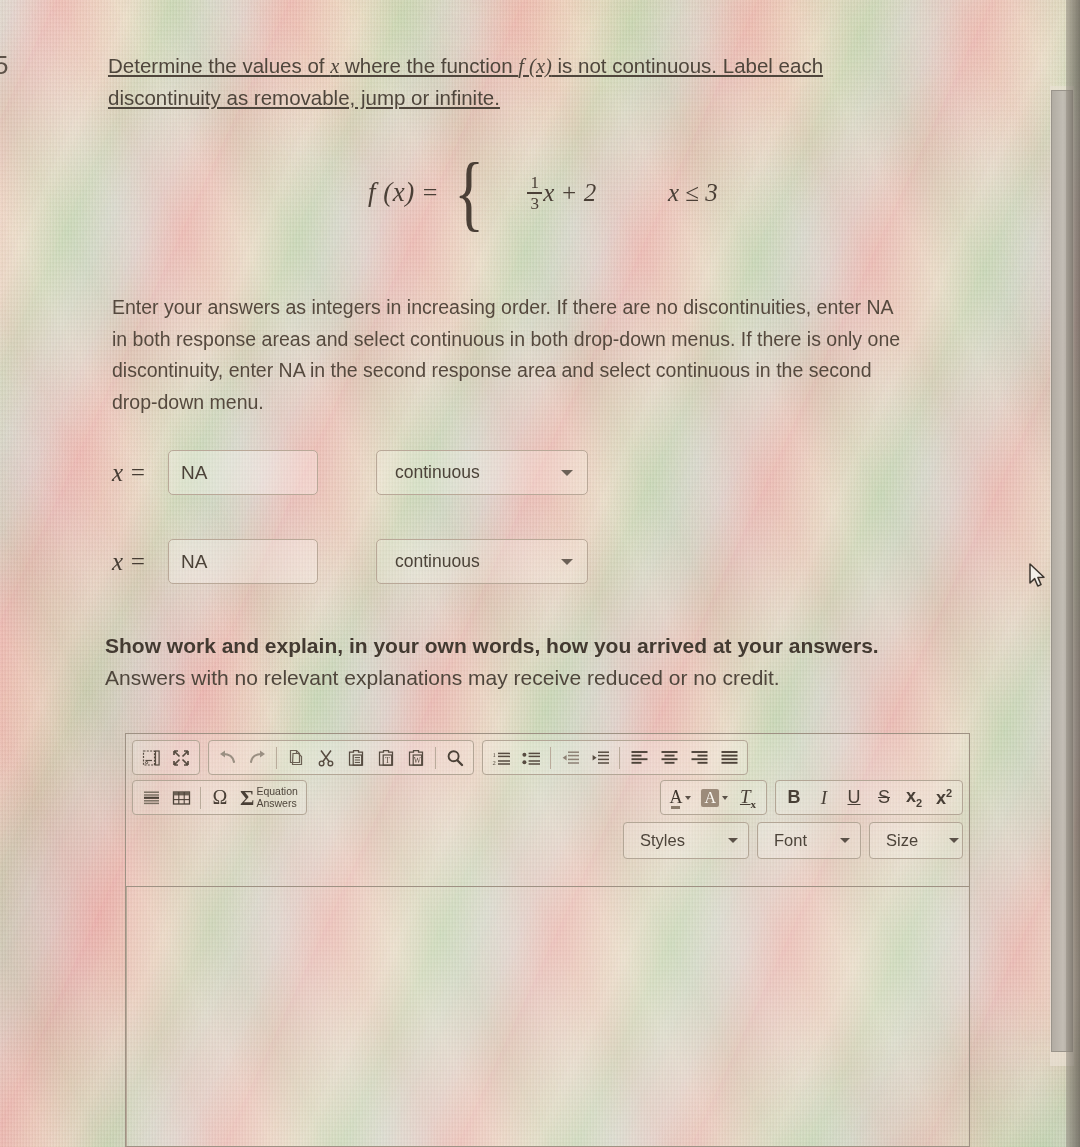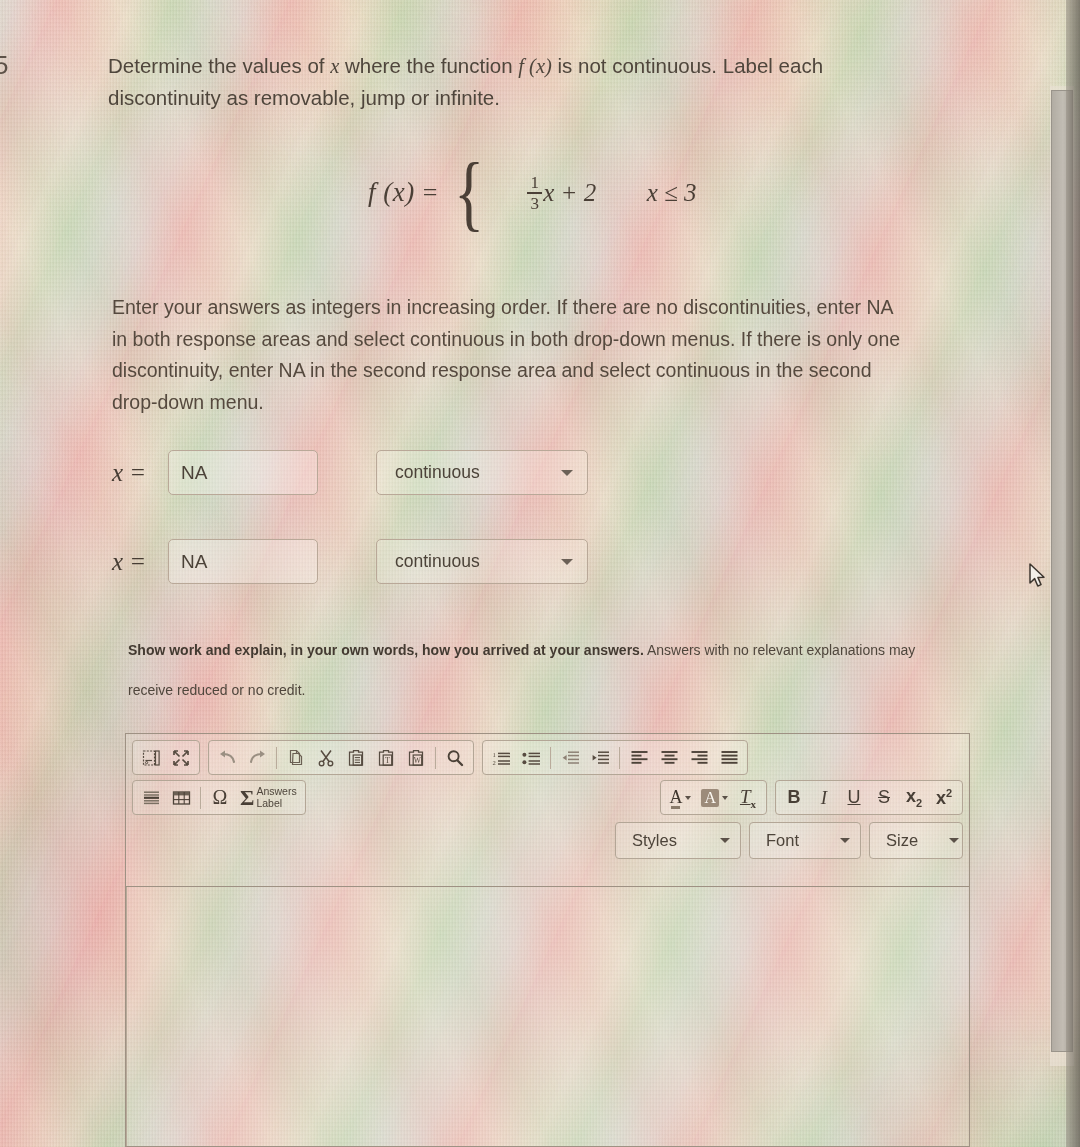--- a/index.html
+++ b/index.html
@@ -99,20 +99,21 @@
     color: #5d5248;
   }
 
   .prompt {
     position: absolute;
     left: 108px; top: 50px;
     width: 800px;
     font-size: 20.5px;
     line-height: 31px;
     color: #4f463c;
+    text-decoration: underline;
   }
   .mi { font-family: "Liberation Serif", serif; font-style: italic; }
 
   
   .formula {
     position: absolute;
     left: 368px; top: 160px;
     font-family: "Liberation Serif", serif;
     color: #4a3f36;
     display: flex;
@@ -129,21 +130,21 @@
     font-size: 84px;
     line-height: 0.78;
     font-family: "Liberation Serif", serif;
     margin: 0 2px 0 4px;
     color: #4a3f36;
     transform: scaleX(0.75);
   }
   .cases { display: flex; flex-direction: column; gap: 12px; }
   .case-row { display: flex; align-items: center; font-size: 25px; font-style: italic; }
   .case-expr { width: 128px; text-align: center; display: flex; align-items: center; justify-content: center; }
-  .case-cond { width: 92px; text-align: center; }
+  .case-cond { width: 92px; text-align: right; }
   .frac {
     display: inline-flex; flex-direction: column;
     align-items: center; justify-content: center;
     font-size: 17px; font-style: normal;
     line-height: 1.02; vertical-align: middle;
     margin-right: 1px;
   }
   .frac .num { padding: 0 2px; }
   .frac .bar { width: 15px; height: 1.6px; background: #4a3f36; margin: 1px 0; }
   .frac .den { padding: 0 2px; }
@@ -198,24 +199,24 @@
   }
   .caret {
     width: 0; height: 0;
     border-left: 6px solid transparent;
     border-right: 6px solid transparent;
     border-top: 6.5px solid #6b6056;
   }
 
   .showwork {
     position: absolute;
-    left: 128px; top: 630px;
+    left: 105px; top: 630px;
     width: 790px;
-    font-size: 14px;
-    line-height: 40px;
+    font-size: 21px;
+    line-height: 32px;
     color: #4f463c;
   }
   .showwork b { font-weight: bold; color: #433a31; }
 
   
   .editor {
     position: absolute;
     left: 125px; top: 733px;
     width: 845px; height: 414px;
     border: 1.5px solid #9e9183;
@@ -288,21 +289,21 @@
   .combo {
     border: 1px solid #b3a696;
     border-radius: 4px;
     background: rgba(255,253,248,0.20);
     height: 37px; display: flex; align-items: center;
     justify-content: space-between;
     font-size: 16.5px; color: #4d443a;
     padding: 0 10px 0 16px;
   }
   .combo.styles { width: 126px; }
-  .combo.font   { width: 112px; }
+  .combo.font   { width: 104px; }
   .combo.size   { width: 94px; gap: 31px; }
   .combo .caret { border-top-color: #5b5148; border-left-width: 5px; border-right-width: 5px; border-top-width: 5.5px; }
 
   .edit-body {
     position: absolute;
     left: 0; right: 0; top: 152px; bottom: 0;
     border-top: 1.5px solid #9e9183;
   }
   .edit-inner {
     position: absolute;
@@ -589,22 +590,22 @@
               <line x1="1.5" y1="9.6" x2="17.5" y2="9.6" stroke="#4c4238" stroke-width="1.1"></line>
             </svg>
           </div>
           <span class="sep"></span>
           <div class="tb-btn">
             <span class="omega">Ω</span>
           </div>
           <div class="tb-btn wide">
             <span class="sigma">Σ</span>
             <span class="eqlabel">
-              <span>Answers</span><br>
-              <span>Label</span>
+              <span>Equation</span><br>
+              <span>Answers</span>
             </span>
           </div>
         </div>
 
         <div class="tb-spacer"></div>
 
         <div class="tb-group">
           <div class="tb-btn wide">
             <span class="acolor">A</span>
             <span class="mini-caret"></span>

